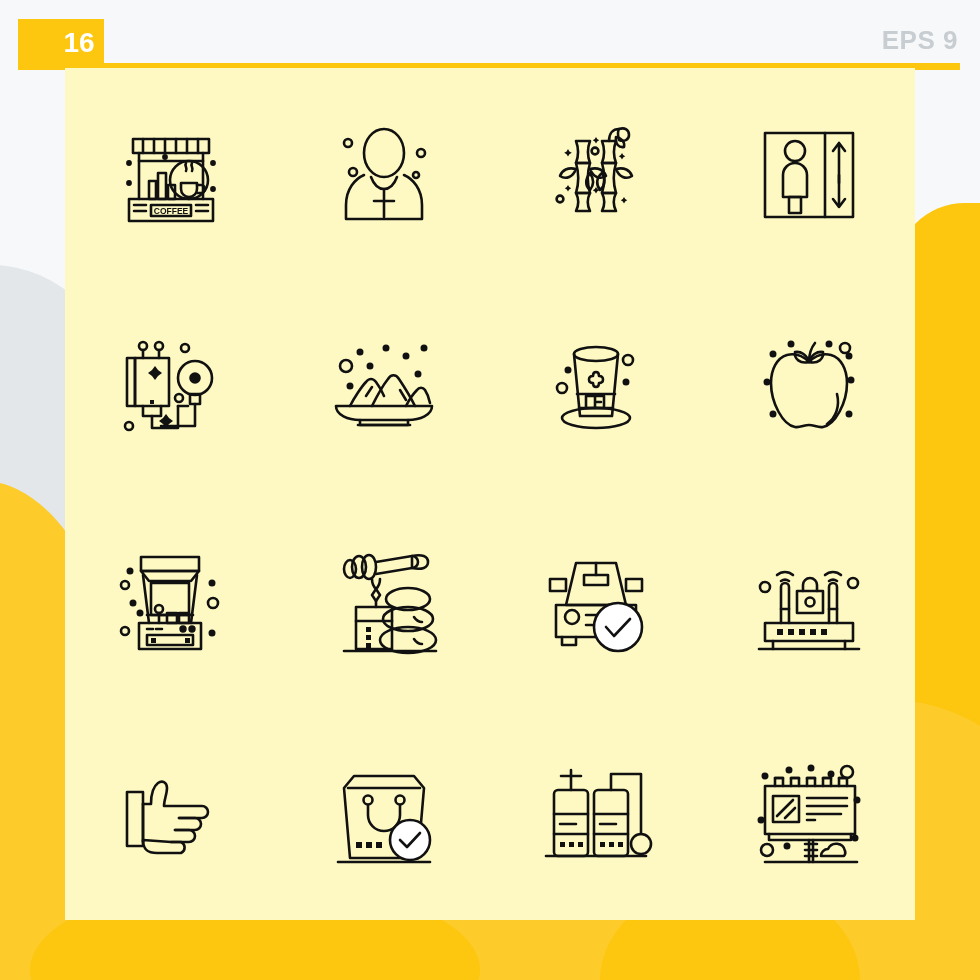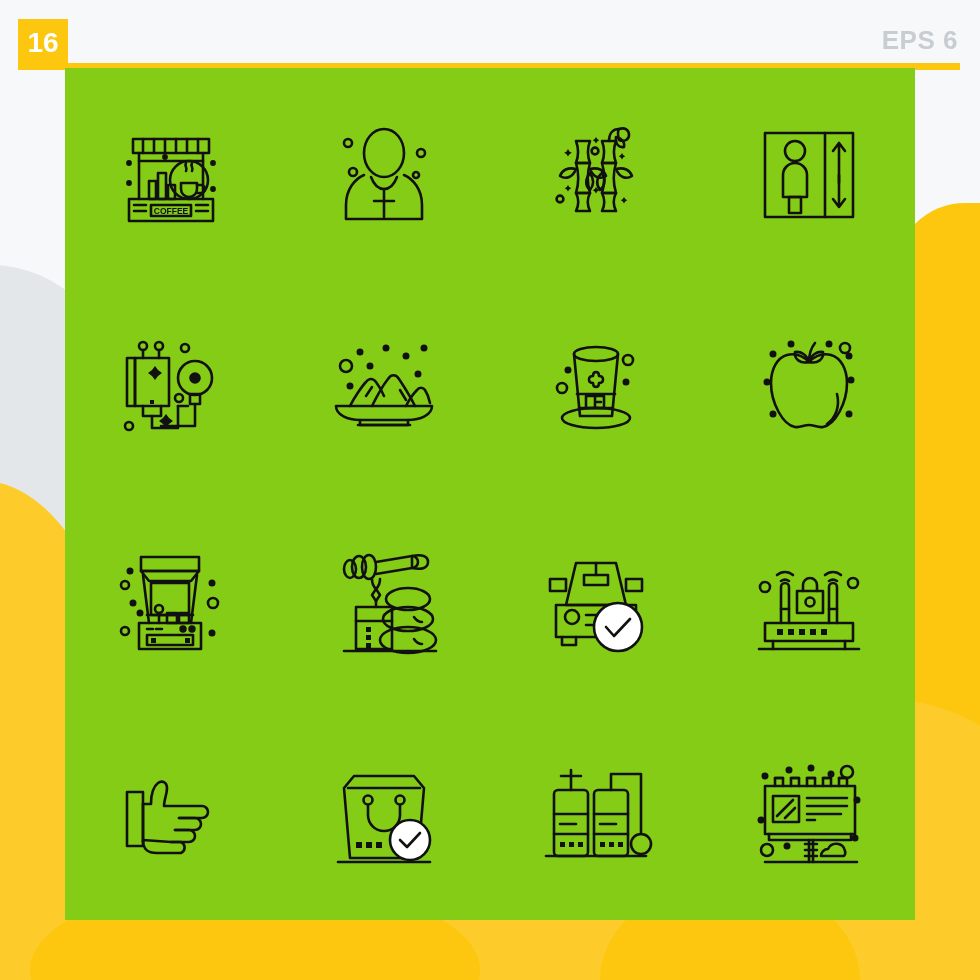--- a/index.html
+++ b/index.html
@@ -54,40 +54,41 @@
     position:absolute;left:0;top:0;width:980px;height:68px;
   }
   .badge{
     position:absolute;left:18px;top:19px;
     width:50px;height:48px;
     background:#fdc70f;
     color:#ffffff;
     font-size:28px;font-weight:bold;
     display:flex;align-items:center;justify-content:center;
     letter-spacing:0px;
+    padding-left:36px;
   }
   .title{
     position:absolute;left:84px;top:24px;
     font-size:27px;font-weight:bold;color:#111111;
     letter-spacing:0.5px;
   }
   .eps{
     position:absolute;right:22px;top:25px;
     font-size:26px;font-weight:bold;color:#c8cdd2;
     letter-spacing:0.5px;
   }
   .rule{
     position:absolute;left:18px;top:63px;width:942px;height:7px;
     background:#fdc70f;
   }
 
   
   .card{
     position:absolute;left:65px;top:68px;width:850px;height:852px;
-    background:#84cc16;
+    background:#fef9c3;
   }
   .grid{
     position:absolute;left:0;top:0;width:850px;height:852px;
     display:grid;
     grid-template-columns:repeat(4,1fr);
     grid-template-rows:repeat(4,1fr);
   }
   .cell{
     display:flex;align-items:center;justify-content:center;
   }
@@ -101,21 +102,21 @@
   <div class="blob blob-gray"></div>
   <div class="blob blob-yellow-left"></div>
   <div class="blob blob-yellow-right"></div>
   <div class="blob blob-yellow-bottom"></div>
   <div class="blob blob-yellow-bot2"></div>
   <div class="blob blob-yellow-bot3"></div>
   <div class="blob blob-yellow-bot4"></div>
 
   <div class="header">
     <div class="badge">16</div>
-    <div class="eps">EPS 6</div>
+    <div class="eps">EPS 9</div>
     <div class="rule"></div>
   </div>
 
   <div class="card">
     <div class="grid">
 
       <div class="cell">
         <svg width="116" height="116" viewBox="0 0 116 116" fill="none" stroke="#111" stroke-width="2.6" stroke-linecap="round" stroke-linejoin="round">
           <path d="M20 22h76v14H20z"></path>
           <path d="M30 22v14M41 22v14M52 22v14M63 22v14M74 22v14M85 22v14"></path>

